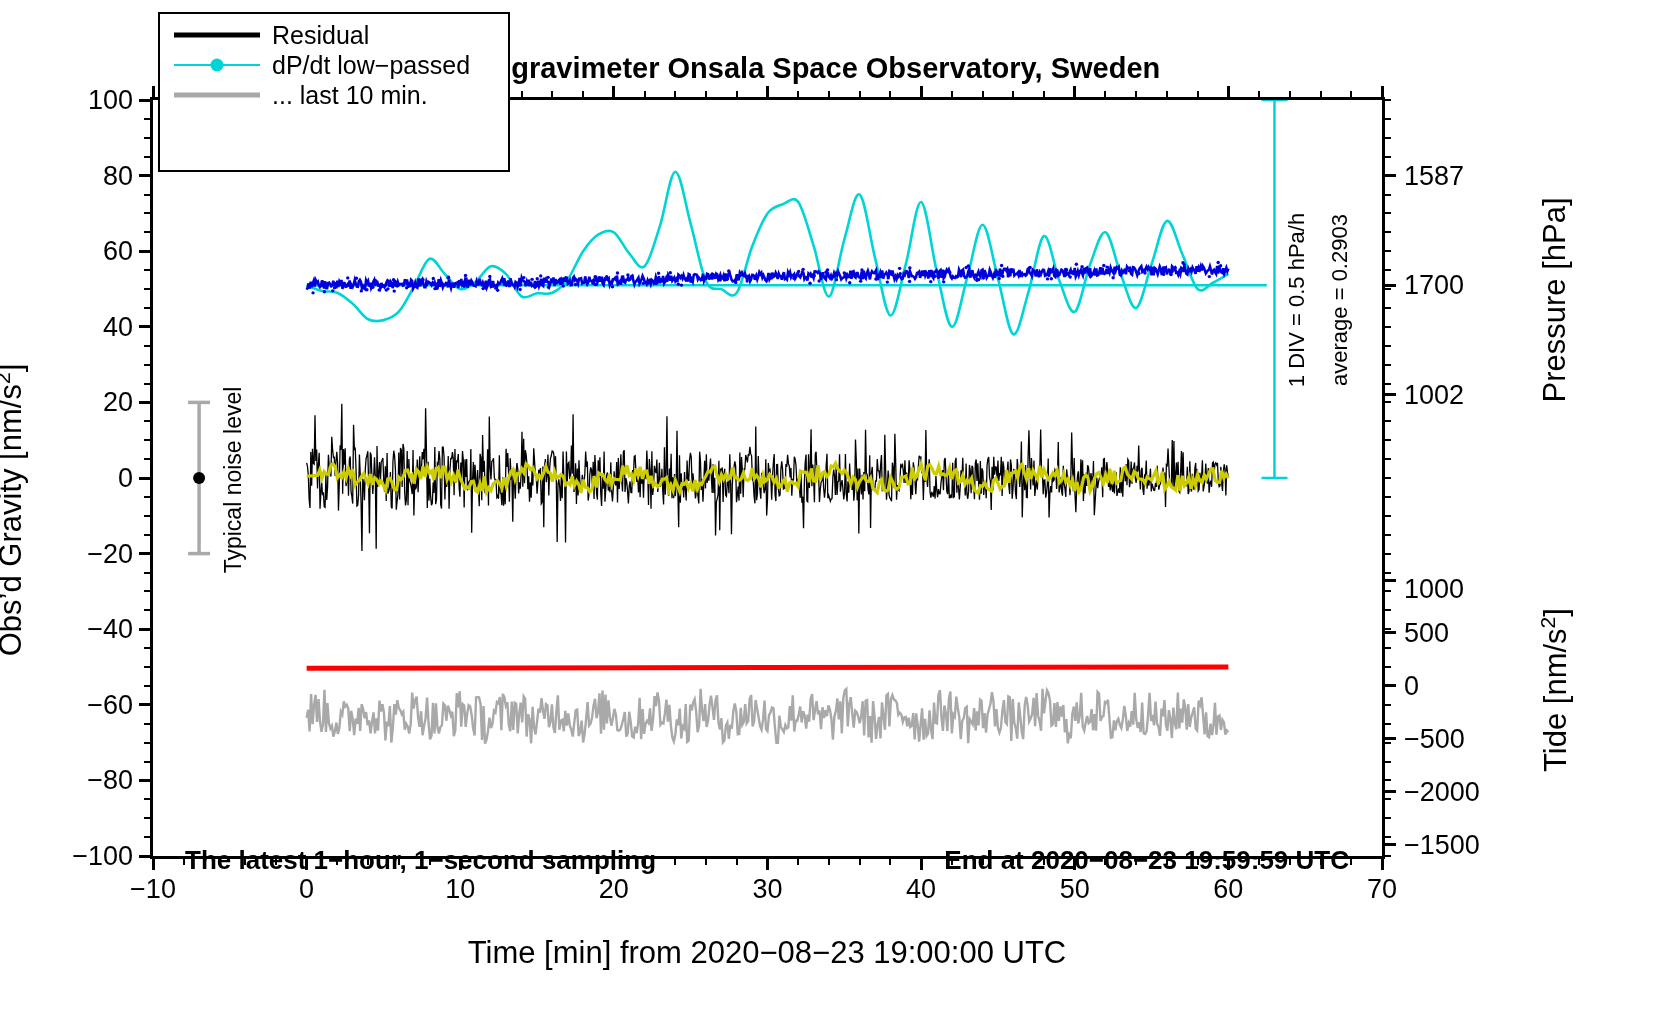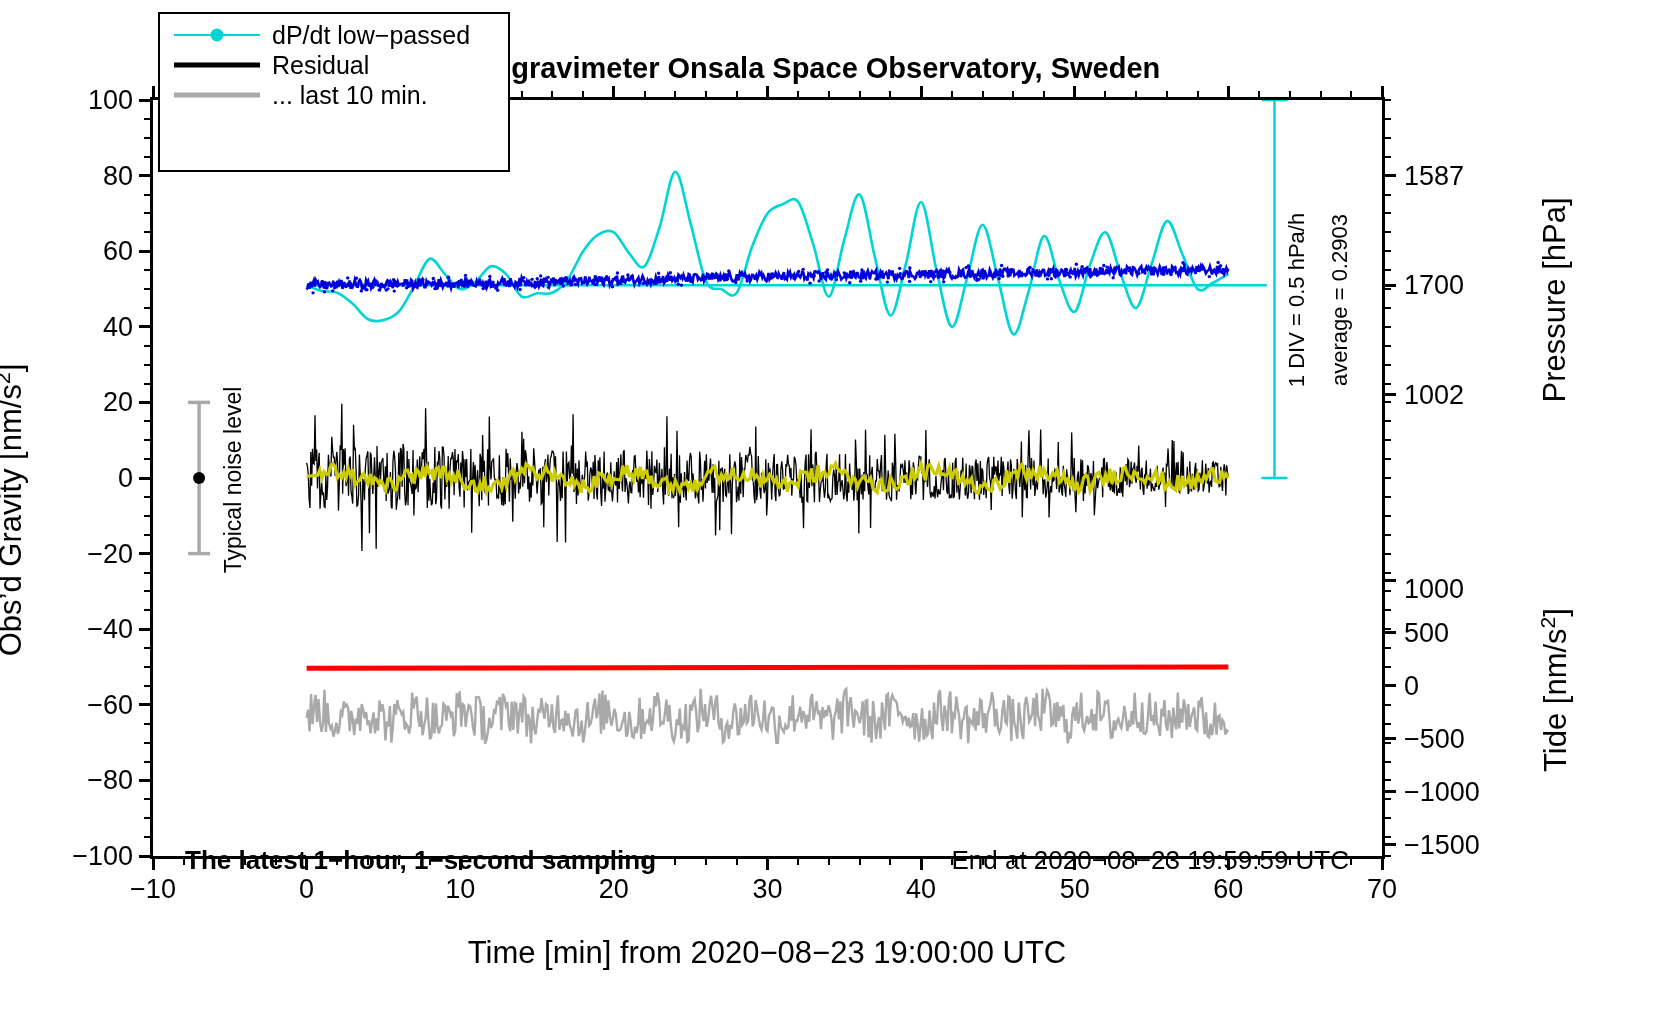--- a/index.html
+++ b/index.html
@@ -41,21 +41,21 @@
           padding:6px 0 0 0;}
   .leg-row{display:flex;align-items:center;height:30px;padding-left:14px;}
   .leg-sym{width:86px;height:20px;position:relative;margin-right:12px;flex:0 0 86px;}
   .leg-line{position:absolute;left:0;right:0;top:50%;transform:translateY(-50%);}
   .leg-dot{position:absolute;left:50%;top:50%;width:13px;height:13px;
            border-radius:50%;transform:translate(-50%,-50%);}
   .leg-txt{font-size:25px;white-space:nowrap;}
   
   #ann-left{left:185px;top:845px;font-size:26px;font-weight:bold;white-space:nowrap;}
   #ann-right{left:1349px;top:845px;transform:translateX(-100%);
-             font-size:26px;font-weight:normal;white-space:nowrap;}
+             font-size:26px;font-weight:bold;white-space:nowrap;}
   #noise-label{left:233px;top:480px;transform-origin:center;
      transform:translate(-50%,-50%) rotate(-90deg);font-size:23px;white-space:nowrap;}
   #div-label{left:1297px;top:300px;transform-origin:center;
      transform:translate(-50%,-50%) rotate(-90deg);font-size:22px;white-space:nowrap;}
   #avg-label{left:1340px;top:300px;transform-origin:center;
      transform:translate(-50%,-50%) rotate(-90deg);font-size:22px;white-space:nowrap;}
   svg{display:block;}
 </style>
 </head>
 <body>
@@ -400,21 +400,21 @@
     <div class="lbl-r" style="top: 75.6px;">1587</div>
     <div class="tick-r" style="top: 478.56px;"></div>
     <div class="lbl-r" style="top: 489px;">1000</div>
     <div class="tick-r" style="top: 531.48px;"></div>
     <div class="lbl-r" style="top: 532.98px;">500</div>
     <div class="tick-r" style="top: 584.4px;"></div>
     <div class="lbl-r" style="top: 585.9px;">0</div>
     <div class="tick-r" style="top: 637.32px;"></div>
     <div class="lbl-r" style="top: 638.82px;">−500</div>
     <div class="tick-r" style="top: 690.24px;"></div>
-    <div class="lbl-r" style="top: 691.74px;">−1000</div>
+    <div class="lbl-r" style="top: 691.74px;">−2000</div>
     <div class="tick-r" style="top: 743.16px;"></div>
     <div class="lbl-r" style="top: 744.66px;">−1500</div>
     <div class="tick-r minor" style="top: 755px;"></div>
     <div class="tick-r minor" style="top: 736.1px;"></div>
     <div class="tick-r minor" style="top: 717.2px;"></div>
     <div class="tick-r minor" style="top: 698.3px;"></div>
     <div class="tick-r minor" style="top: 679.4px;"></div>
     <div class="tick-r minor" style="top: 660.5px;"></div>
     <div class="tick-r minor" style="top: 641.6px;"></div>
     <div class="tick-r minor" style="top: 622.7px;"></div>
@@ -457,30 +457,30 @@
 
 <div class="abs" id="ylabel-press">Pressure [hPa]</div>
 
 <div class="abs" id="ylabel-tide"><span>Tide [nm/s</span><span class="sup">2</span><span>]</span></div>
 
 <div class="abs" id="xlabel">Time [min] from 2020−08−23 19:00:00 UTC</div>
 
 <div class="abs" id="legend">
     <div class="leg-row">
       <div class="leg-sym">
+        <div class="leg-line" style="border-top: 5px solid rgb(0, 0, 0);"></div>
+      </div>
+      <div class="leg-txt">Residual</div>
+    </div>
+    <div class="leg-row">
+      <div class="leg-sym">
         <div class="leg-line" style="border-top: 2px solid rgb(0, 213, 213);"></div>
         <div class="leg-dot" style="background: rgb(0, 213, 213);"></div>
       </div>
       <div class="leg-txt">dP/dt low−passed</div>
-    </div>
-    <div class="leg-row">
-      <div class="leg-sym">
-        <div class="leg-line" style="border-top: 5px solid rgb(0, 0, 0);"></div>
-      </div>
-      <div class="leg-txt">Residual</div>
     </div>
     <div class="leg-row">
       <div class="leg-sym">
         <div class="leg-line" style="border-top: 5px solid rgb(169, 169, 169);"></div>
       </div>
       <div class="leg-txt">... last 10 min.</div>
     </div>
   </div>
 
 <div class="abs" id="ann-left">The latest 1−hour, 1−second sampling</div>

